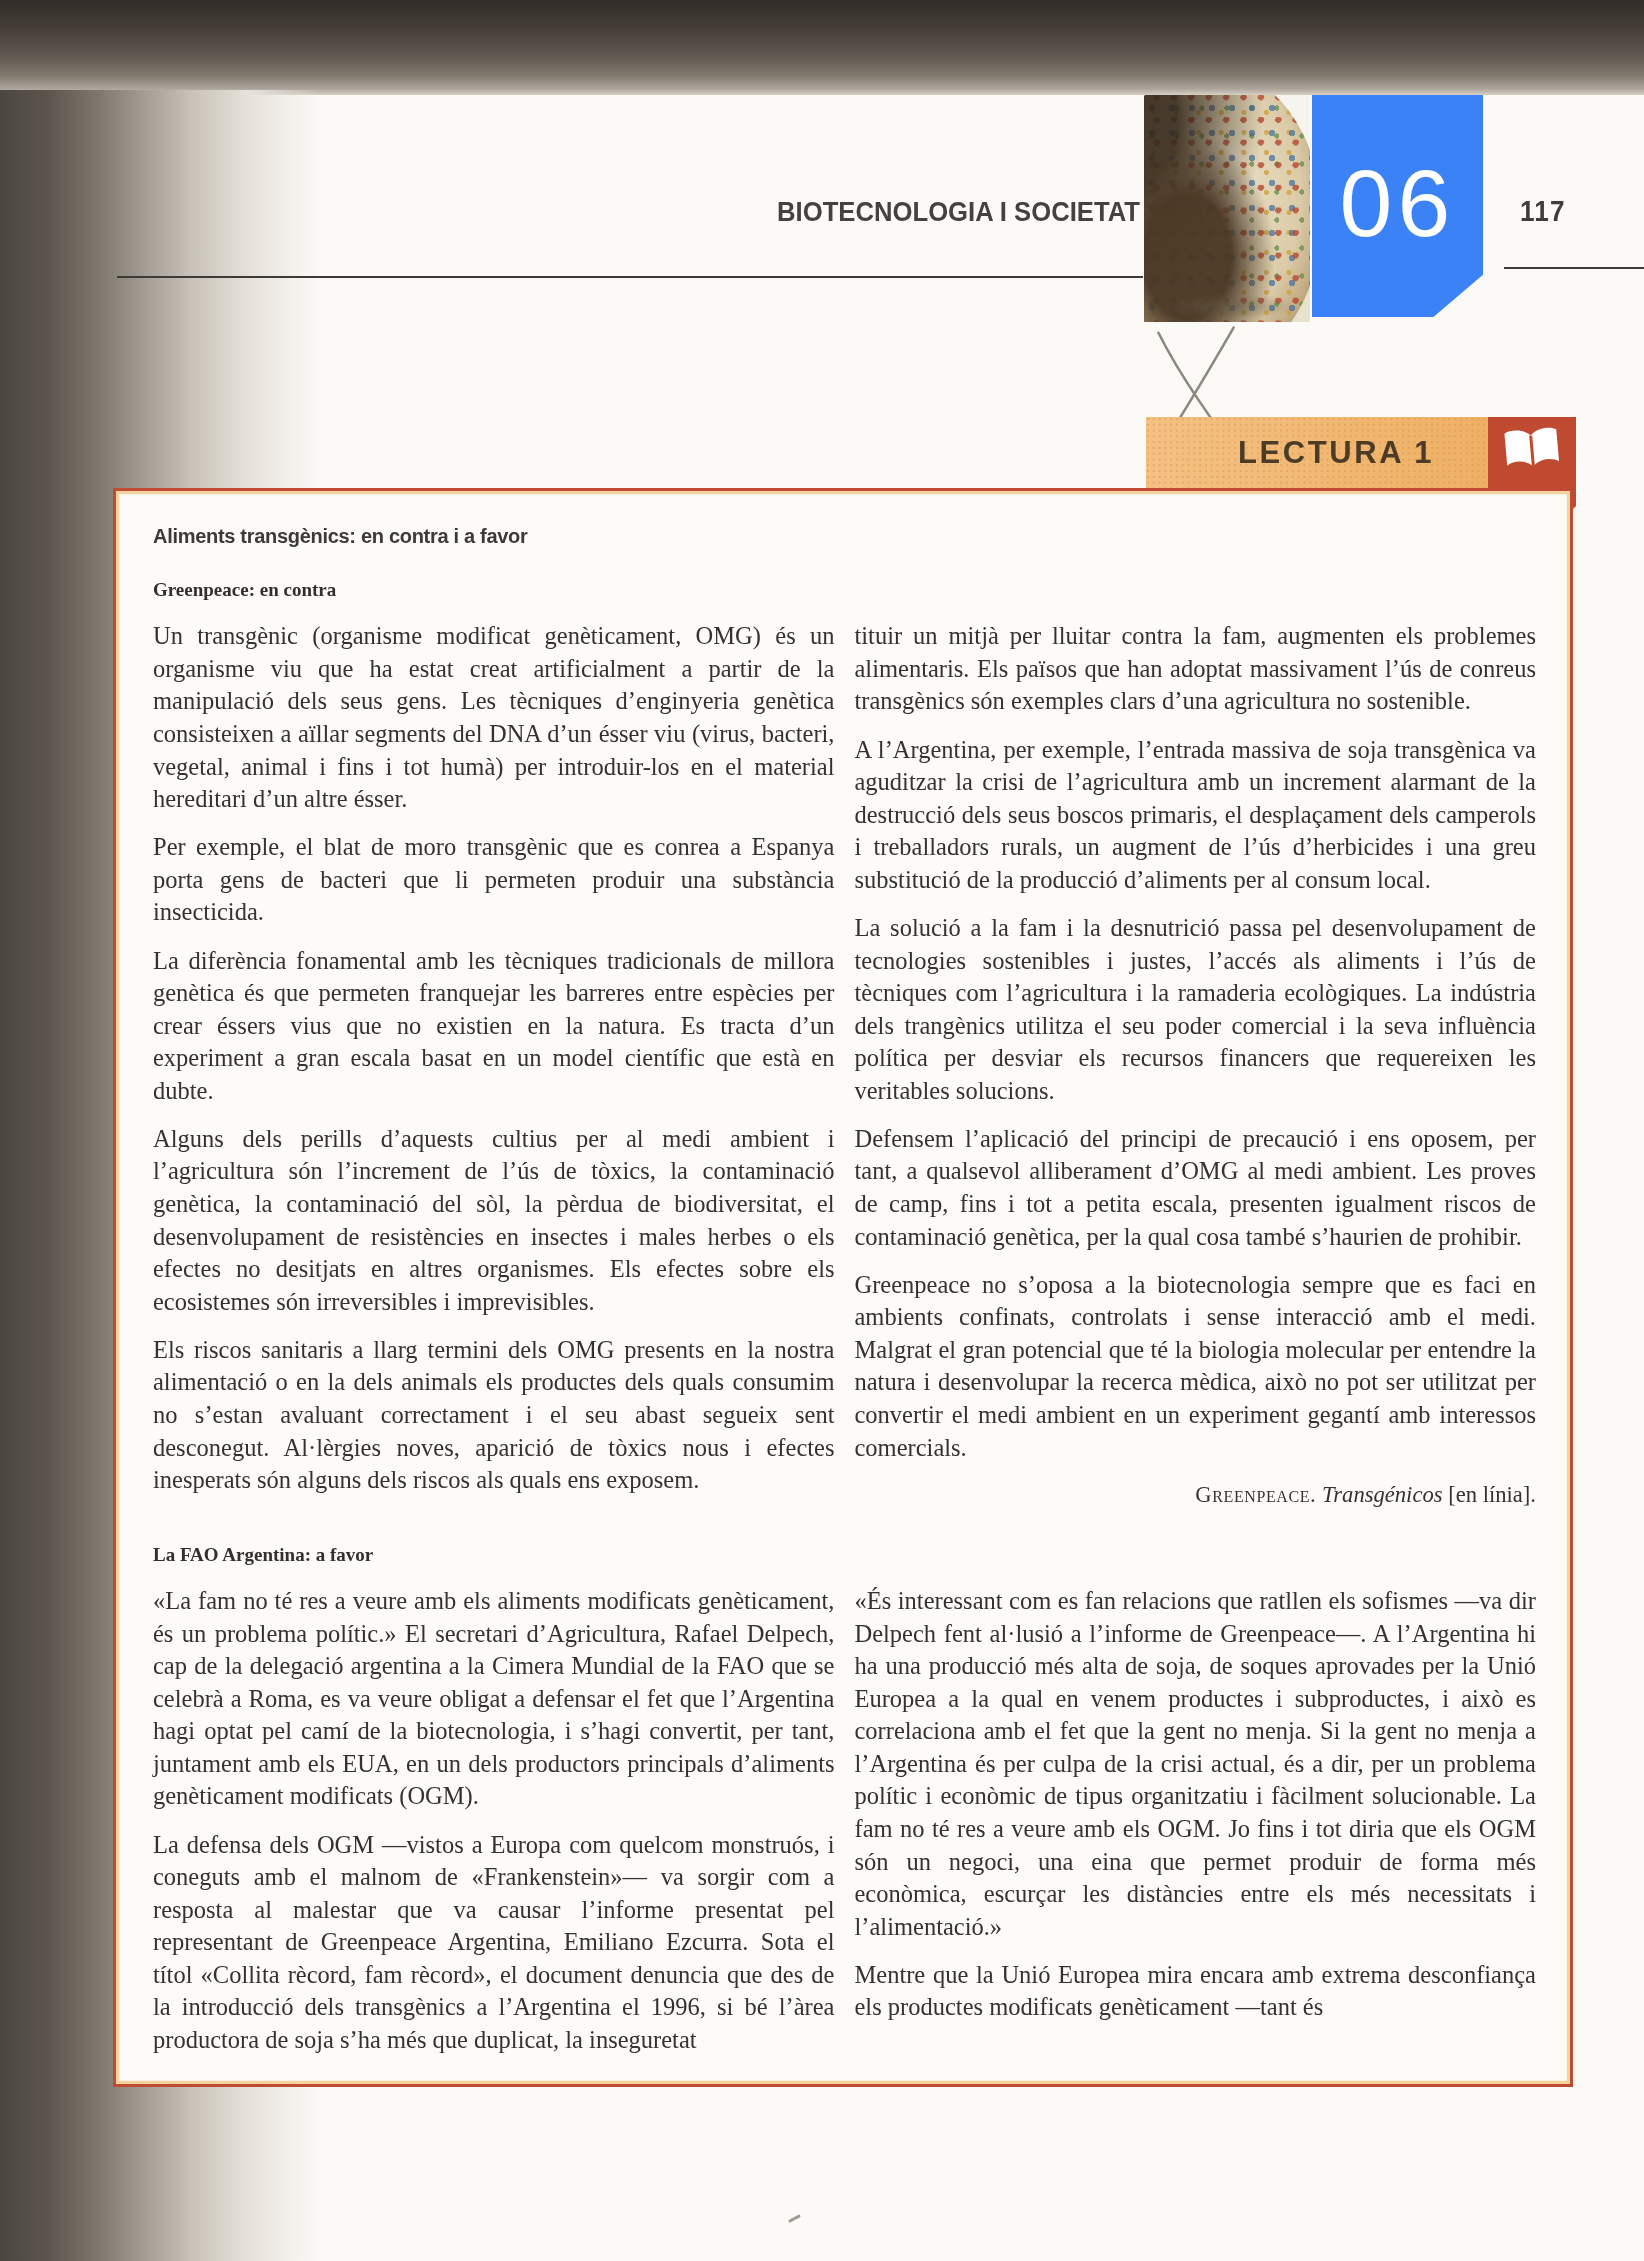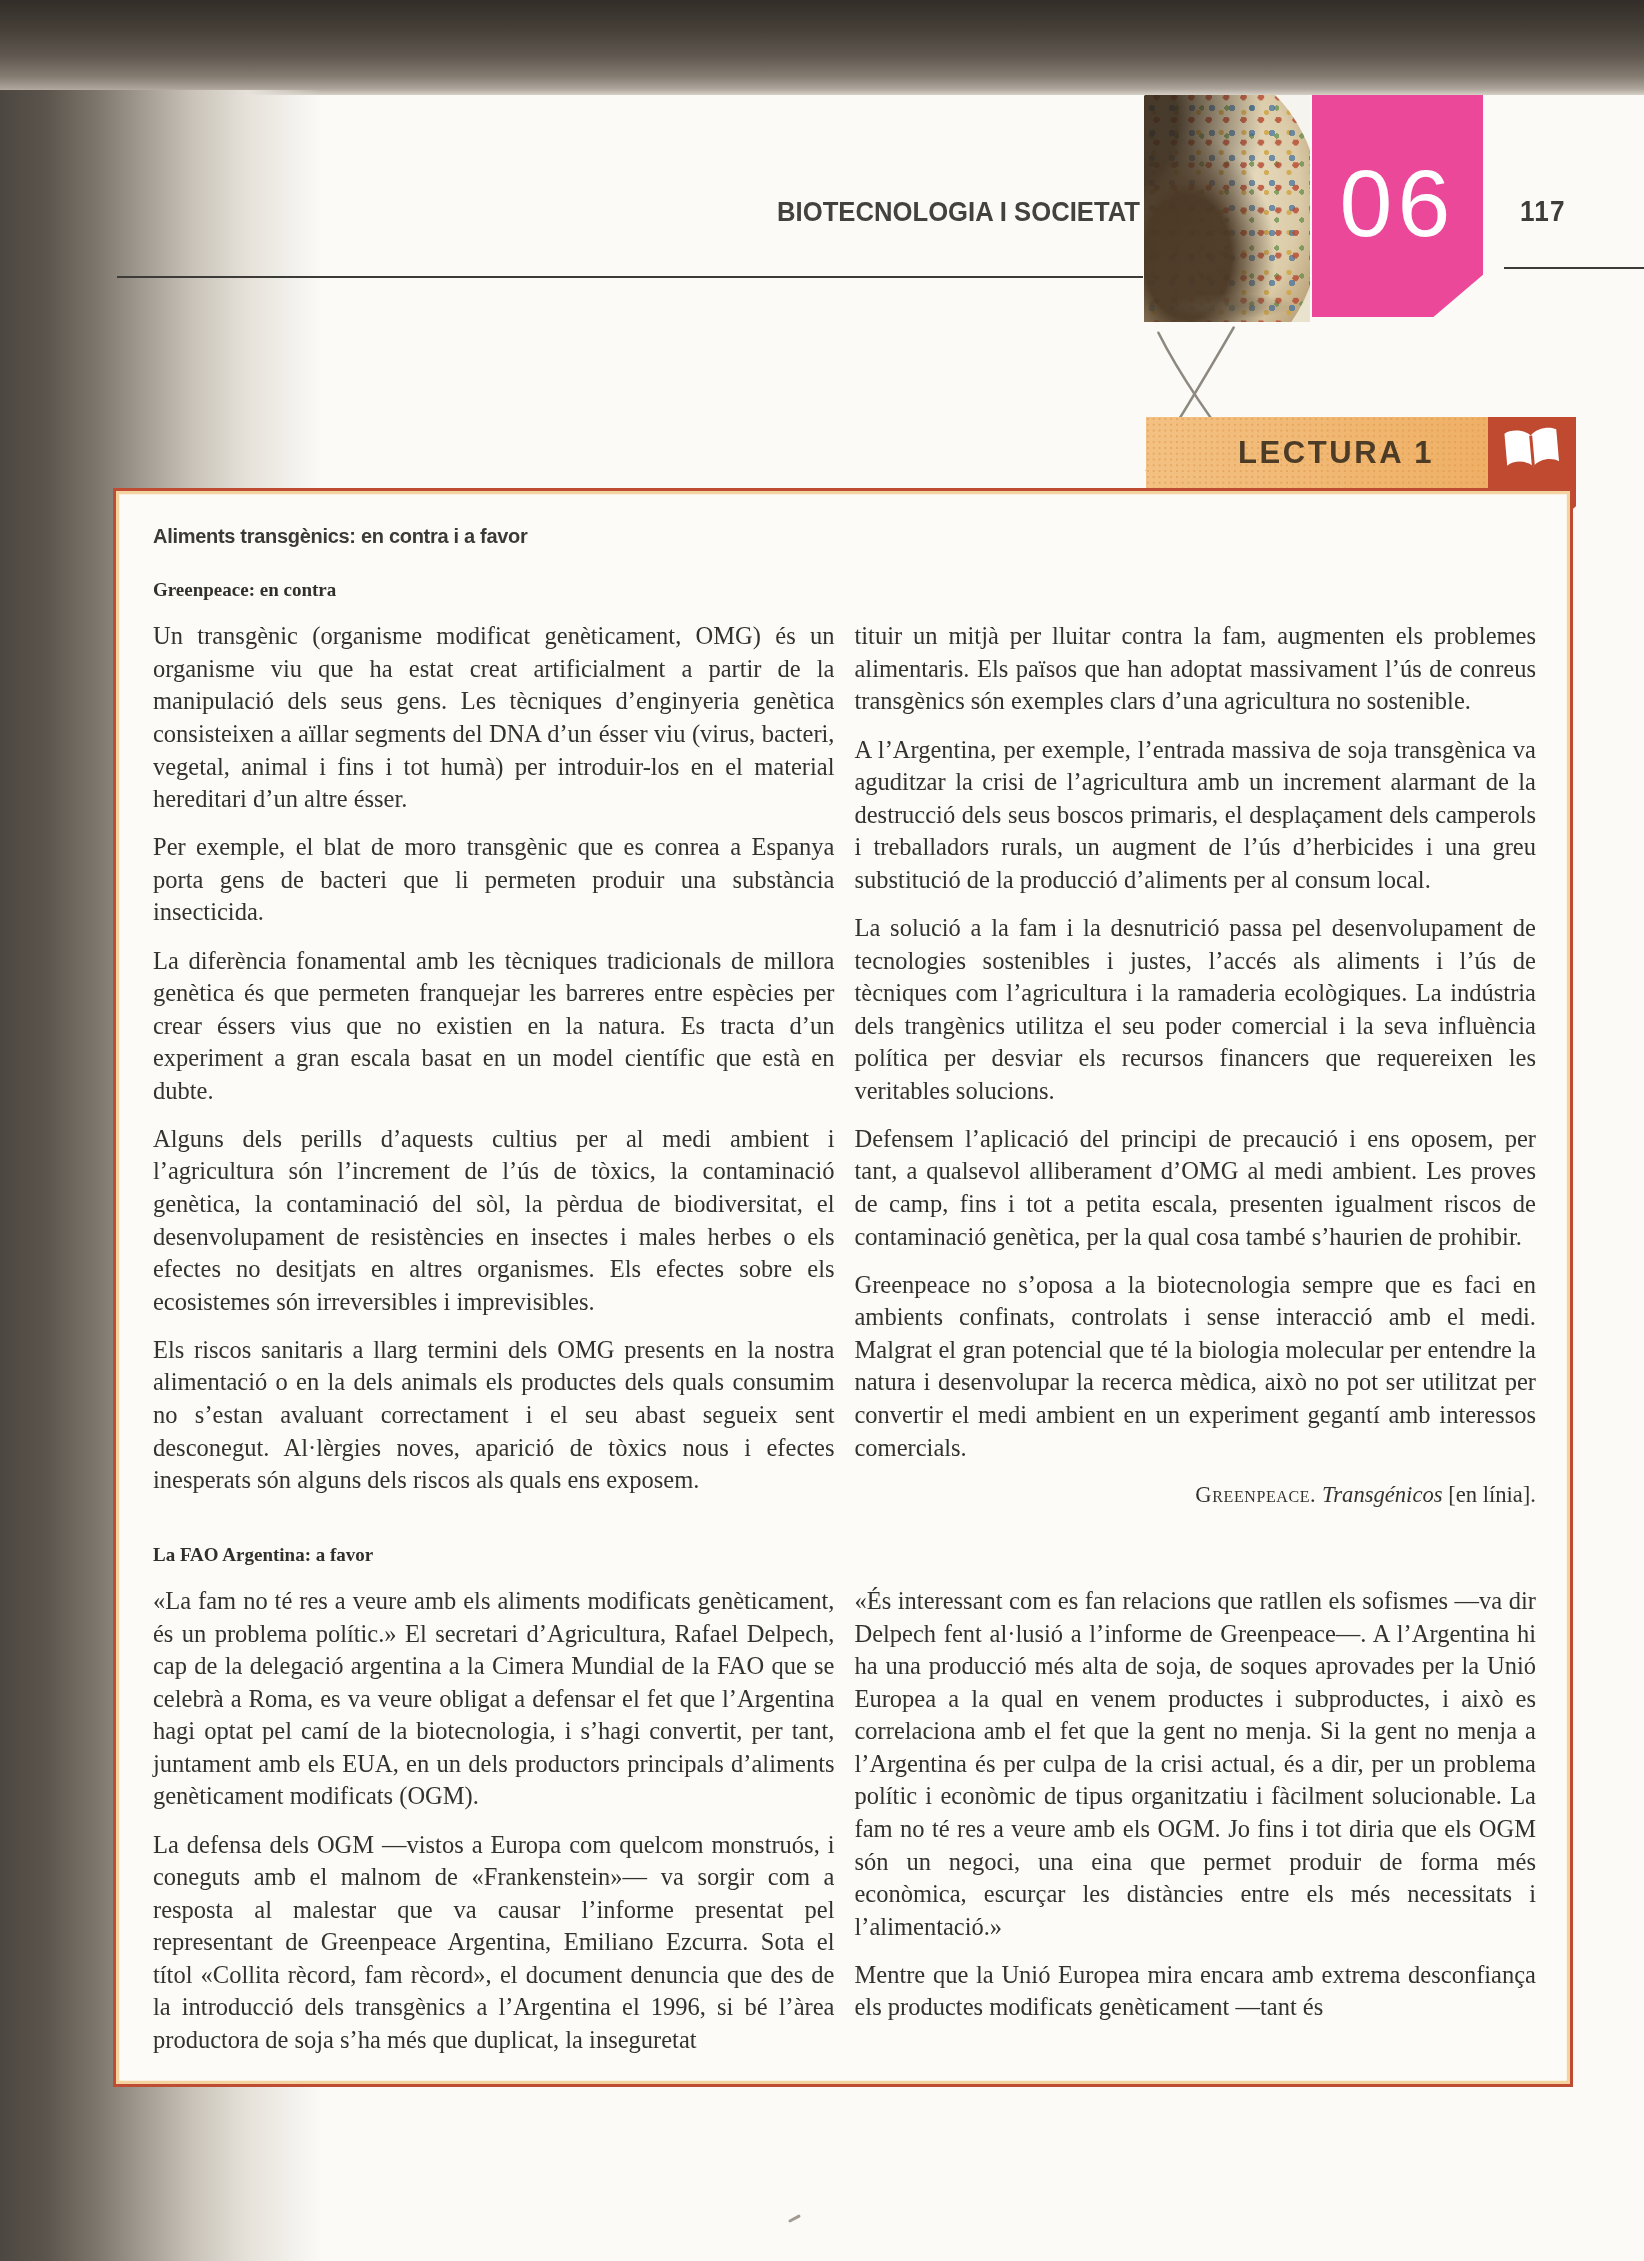--- a/index.html
+++ b/index.html
@@ -31,21 +31,21 @@
       radial-gradient(ellipse at 10% 18%, rgba(50,38,26,.88) 0 20%, rgba(50,38,26,0) 50%),
       radial-gradient(circle 3.2px at 6.4px 7.7px, rgba(181,72,47,.8) 98%, rgba(0,0,0,0)) 0 0/17.4px 22.6px,
       radial-gradient(circle 3.2px at 14px 16px, rgba(63,111,158,.7) 98%, rgba(0,0,0,0)) 0 0/20px 25px,
       radial-gradient(circle 2.6px at 10.3px 5.2px, rgba(207,162,61,.8) 98%, rgba(0,0,0,0)) 0 0/22.6px 20px,
       radial-gradient(circle 2.6px at 3.9px 13px, rgba(93,138,67,.7) 98%, rgba(0,0,0,0)) 0 0/25px 28px,
       radial-gradient(ellipse at 52% 42%, #efe6cf 0%, #dbcba8 52%, #a5875c 84%, #72533a 100%);}
   .globe .gshadow{position:absolute;left:22px;bottom:2.6px;width:129px;height:26px;border-radius:50%;
     background:radial-gradient(ellipse, rgba(105,92,72,.55), rgba(105,92,72,0) 70%);}
 
   
-  .chapter-badge{position:absolute;left:1312px;top:95px;width:171px;height:222px;background:#ec4899;
+  .chapter-badge{position:absolute;left:1312px;top:95px;width:171px;height:222px;background:#3b82f6;
     clip-path:polygon(0 0,100% 0,100% 81%,71% 100%,0 100%);
     display:flex;align-items:center;justify-content:center;}
   .chapter-badge span{font-family:"Liberation Sans",sans-serif;font-size:95px;font-weight:400;
     color:#ffffff;letter-spacing:5.2px;margin-top:-5.2px;}
 
   
   .lectura{position:absolute;left:1146px;top:417px;width:380px;height:71px;
     background:
       radial-gradient(circle 1.3px at 1.9px 1.9px, rgba(222,148,72,.55) 90%, rgba(0,0,0,0)) 0 0/5.8px 5.8px,
       linear-gradient(90deg,#f3c183,#eeae62);

